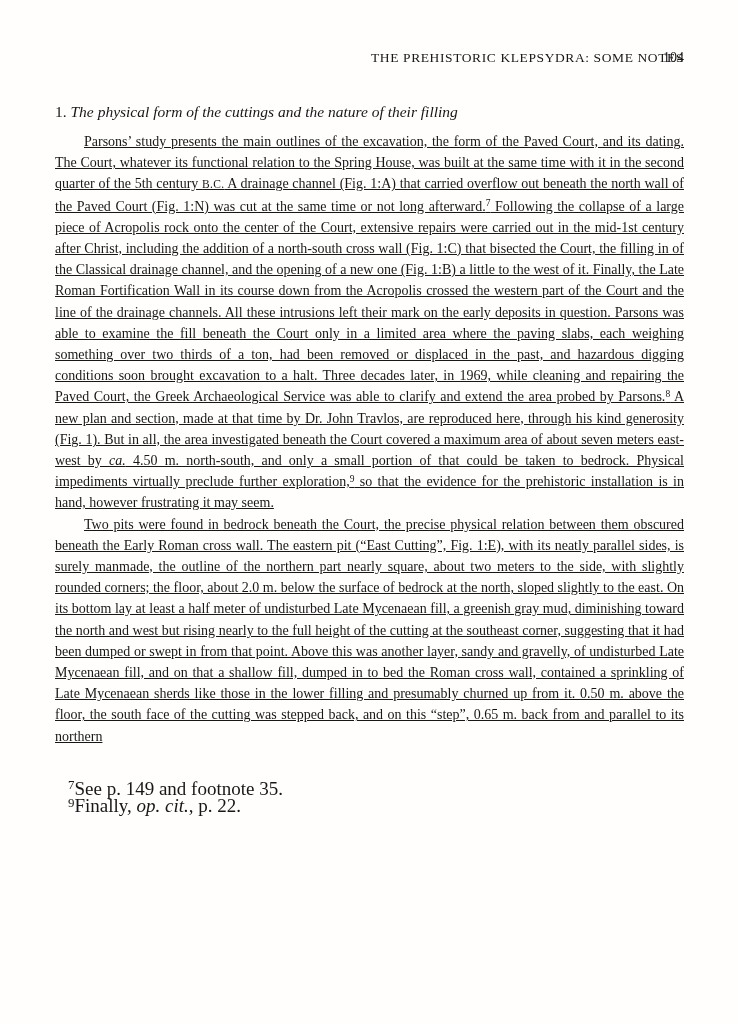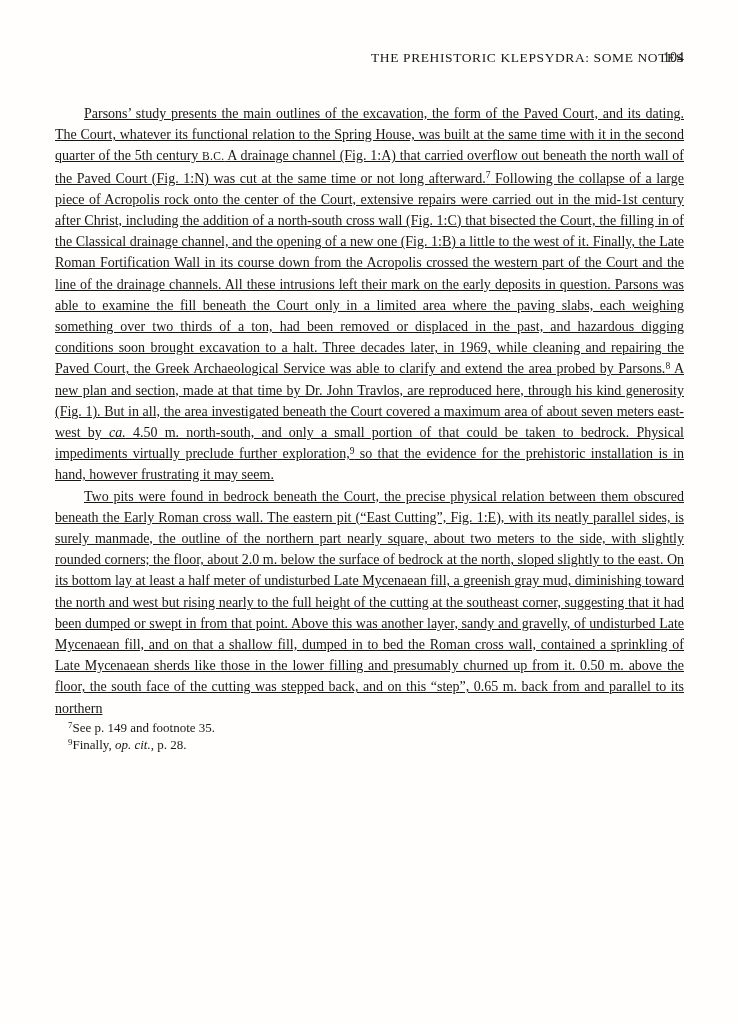--- a/index.html
+++ b/index.html
@@ -39,21 +39,22 @@
   }
   .sec-title { font-style: italic; }
   .body-para {
     font-size: 14px;
     line-height: 21.2px;
     text-align: justify;
     text-indent: 29px;
     text-decoration: underline;
   }
   .footnotes {
-    font-size: 13px;
+    margin-top: 33px;
+    font-size: 19px;
     line-height: 17.5px;
   }
   .footnote {
     text-align: justify;
     text-indent: 13px;
   }
   .it { font-style: italic; }
   .sc { font-size: 0.82em; letter-spacing: 0.3px; }
   sup {
     font-size: 0.68em;
@@ -66,23 +67,27 @@
 </head>
 <body>
 
 <div class="page">
 
   <header class="running-head">
     <span class="head-title">THE PREHISTORIC KLEPSYDRA: SOME NOTES</span>
     <span class="head-page">104</span>
   </header>
 
+  <h2 class="section-heading">
+    <span class="sec-num">1.</span>
+    <span class="sec-title">The physical form of the cuttings and the nature of their filling</span>
+  </h2>
 
   <p class="body-para"><span>Parsons’ study presents the main outlines of the excavation, the form of the Paved Court, and its dating. The Court, whatever its functional relation to the Spring House, was built at the same time with it in the second quarter of the 5th century </span><span class="sc">B.C.</span><span> A drainage channel (Fig. 1:A) that carried overflow out beneath the north wall of the Paved Court (Fig. 1:N) was cut at the same time or not long afterward.</span><sup>7</sup><span> Following the collapse of a large piece of Acropolis rock onto the center of the Court, extensive repairs were carried out in the mid-1st century after Christ, including the addition of a north-south cross wall (Fig. 1:C) that bisected the Court, the filling in of the Classical drainage channel, and the opening of a new one (Fig. 1:B) a little to the west of it. Finally, the Late Roman Fortification Wall in its course down from the Acropolis crossed the western part of the Court and the line of the drainage channels. All these intrusions left their mark on the early deposits in question. Parsons was able to examine the fill beneath the Court only in a limited area where the paving slabs, each weighing something over two thirds of a ton, had been removed or displaced in the past, and hazardous digging conditions soon brought excavation to a halt. Three decades later, in 1969, while cleaning and repairing the Paved Court, the Greek Archaeological Service was able to clarify and extend the area probed by Parsons.</span><sup>8</sup><span> A new plan and section, made at that time by Dr. John Travlos, are reproduced here, through his kind generosity (Fig. 1). But in all, the area investigated beneath the Court covered a maximum area of about seven meters east-west by </span><span class="it">ca.</span><span> 4.50 m. north-south, and only a small portion of that could be taken to bedrock. Physical impediments virtually preclude further exploration,</span><sup>9</sup><span> so that the evidence for the prehistoric installation is in hand, however frustrating it may seem.</span></p>
 
   <p class="body-para"><span>Two pits were found in bedrock beneath the Court, the precise physical relation between them obscured beneath the Early Roman cross wall. The eastern pit (“East Cutting”, Fig. 1:E), with its neatly parallel sides, is surely manmade, the outline of the northern part nearly square, about two meters to the side, with slightly rounded corners; the floor, about 2.0 m. below the surface of bedrock at the north, sloped slightly to the east. On its bottom lay at least a half meter of undisturbed Late Mycenaean fill, a greenish gray mud, diminishing toward the north and west but rising nearly to the full height of the cutting at the southeast corner, suggesting that it had been dumped or swept in from that point. Above this was another layer, sandy and gravelly, of undisturbed Late Mycenaean fill, and on that a shallow fill, dumped in to bed the Roman cross wall, contained a sprinkling of Late Mycenaean sherds like those in the lower filling and presumably churned up from it. 0.50 m. above the floor, the south face of the cutting was stepped back, and on this “step”, 0.65 m. back from and parallel to its northern</span></p>
 
   <footer class="footnotes">
     <p class="footnote"><sup>7</sup><span>See p. 149 and footnote 35.</span></p>
-    <p class="footnote"><sup>9</sup><span>Finally, </span><span class="it">op. cit.</span><span>, p. 28.</span></p>
+    <p class="footnote"><sup>9</sup><span>Finally, </span><span class="it">op. cit.</span><span>, p. 22.</span></p>
   </footer>
 
 </div>
 
 </body></html>

